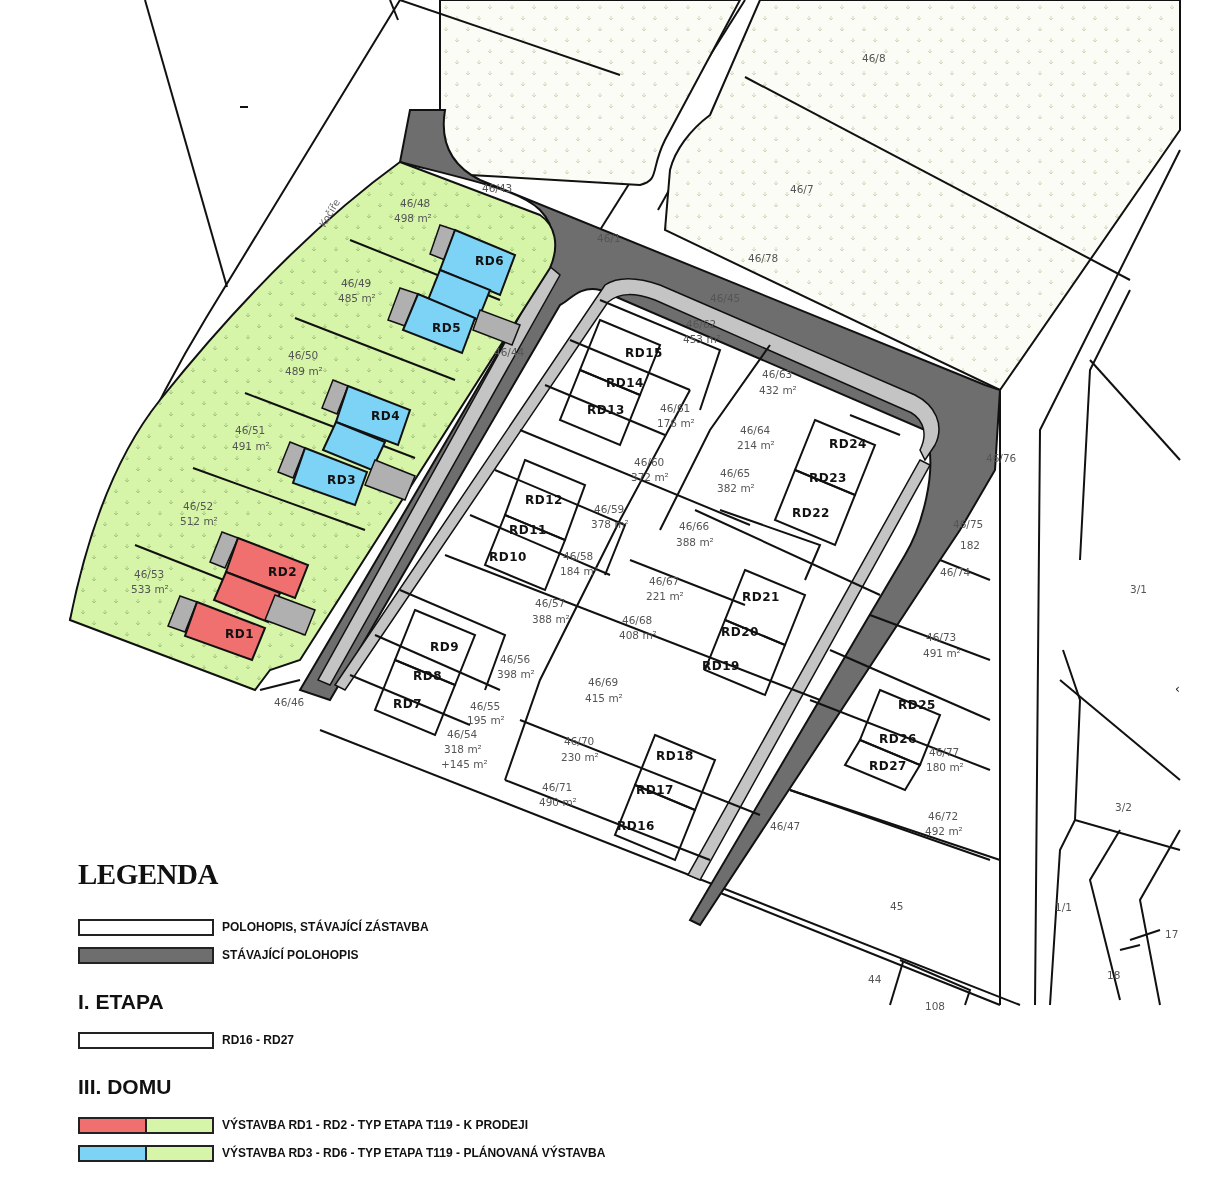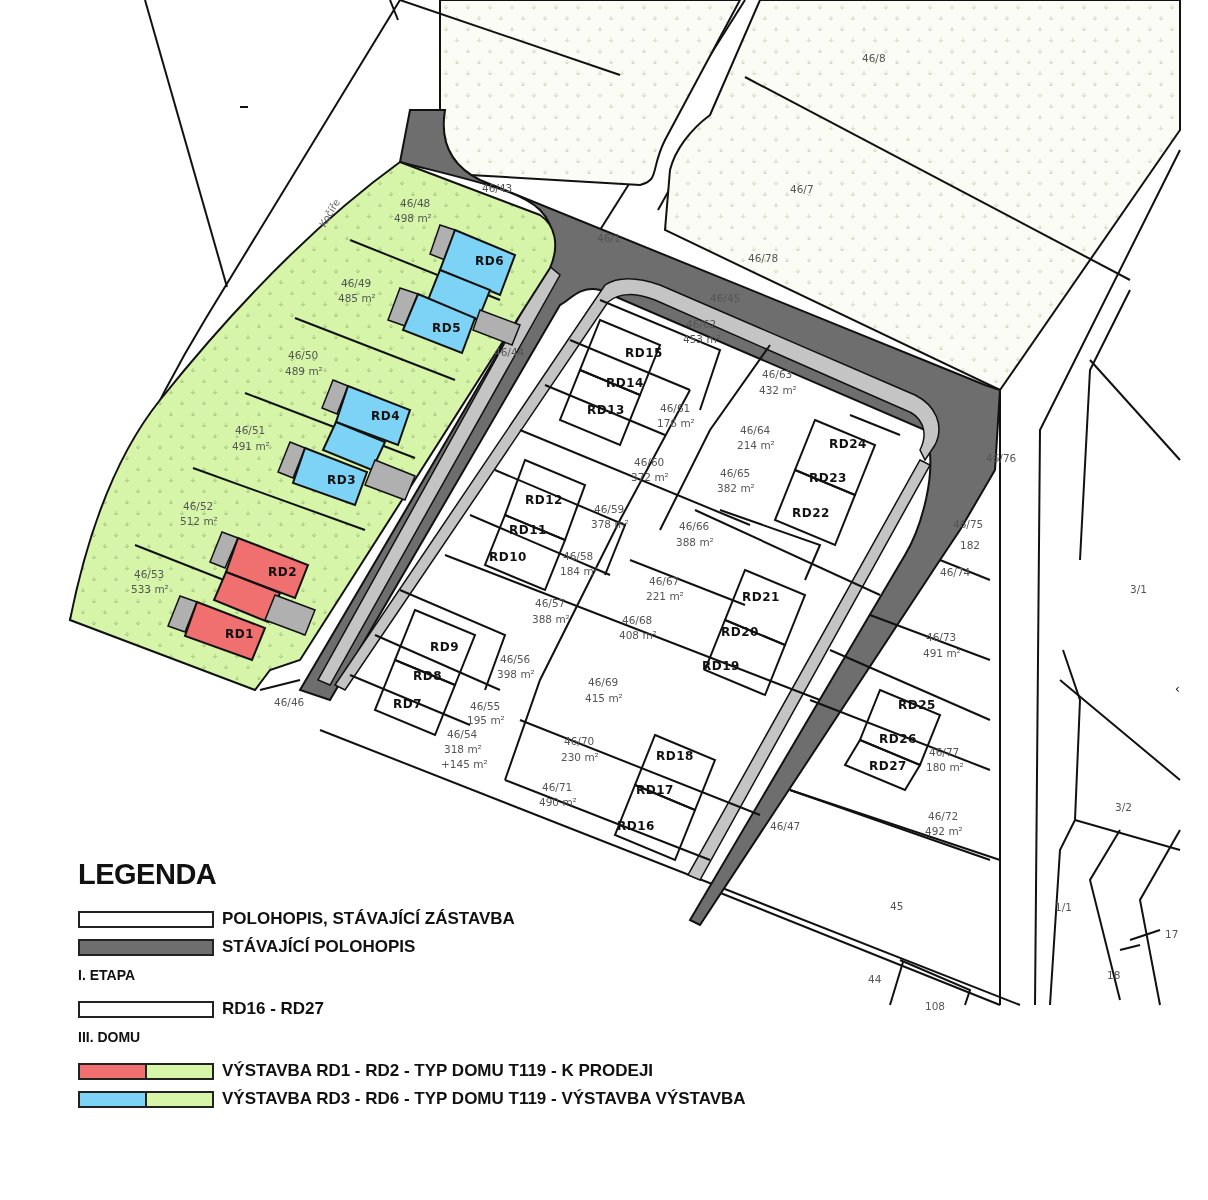--- a/index.html
+++ b/index.html
@@ -10,26 +10,26 @@
   .walk { fill: #c4c4c4; stroke: #111; stroke-width: 1.5; }
   .green { fill: url(#grassGreen); stroke: #111; stroke-width: 2; }
   .field { fill: url(#grassWhite); stroke: #111; stroke-width: 2; }
   .house { stroke: #111; stroke-width: 2; }
   .garage { fill: #b0b0b0; stroke: #111; stroke-width: 1.5; }
   .lbl { font-family: "DejaVu Sans", sans-serif; font-size: 10.5px; fill: #555; }
   .rd { font-family: "DejaVu Sans", sans-serif; font-size: 12px; font-weight: bold; fill: #111; letter-spacing: 0.5px; }
   .street { font-family: "DejaVu Sans", sans-serif; font-size: 10px; fill: #666; }
 
   #legend { position: absolute; left: 78px; top: 858px; width: 700px; }
-  .leg-title { font-family: Liberation Sans, sans-serif; font-weight: bold; font-size: 29px; color: #111; letter-spacing: -0.5px; margin: 0 0 16px 0; }
+  .leg-title { font-family: Liberation Serif, serif; font-weight: bold; font-size: 29px; color: #111; letter-spacing: -0.5px; margin: 0 0 24px 0; }
   .leg-row { display: flex; align-items: center; height: 24px; margin-bottom: 4px; }
   .swatch { width: 136px; height: 17px; border: 2px solid #222; box-sizing: border-box; display: flex; margin-right: 8px; }
   .swatch .half { flex: 1; height: 100%; }
-  .leg-text { font-family: "Liberation Sans", sans-serif; font-weight: bold; font-size: 17px; color: #111; }
-  .stage { font-family: "Liberation Sans", sans-serif; font-weight: bold; font-size: 14px; color: #111; margin: 8px 0 14px 0; }
+  .leg-text { font-family: "Liberation Sans", sans-serif; font-weight: bold; font-size: 12px; color: #111; }
+  .stage { font-family: "Liberation Sans", sans-serif; font-weight: bold; font-size: 21px; color: #111; margin: 23px 0 14px 0; }
 </style>
 </head>
 <body>
 
 <svg id="map" viewBox="0 0 1208 1200" xmlns="http://www.w3.org/2000/svg">
   <defs>
     <pattern id="grassGreen" width="22" height="22" patternUnits="userSpaceOnUse">
       <rect width="22" height="22" fill="#d6f5a8"></rect>
       <path d="M6 5 v4 M4 7 l2 2 l2 -2 M17 16 v4 M15 18 l2 2 l2 -2" stroke="#9bbf7a" stroke-width="0.8" fill="none"></path>
     </pattern>
@@ -285,22 +285,22 @@
     <span class="leg-text">RD16 - RD27</span>
   </div>
 
 
   <div class="stage">III. DOMU</div>
   <div class="leg-row">
     <div class="swatch">
       <div class="half" style="background:#f07070; border-right:2px solid #222;"></div>
       <div class="half" style="background:#d6f5a8;"></div>
     </div>
-    <span class="leg-text">VÝSTAVBA RD1 - RD2 - TYP DOMU T119 - K PRODEJI</span>
+    <span class="leg-text">VÝSTAVBA RD1 - RD2 - TYP ETAPA T119 - K PRODEJI</span>
   </div>
   <div class="leg-row">
     <div class="swatch">
       <div class="half" style="background:#7dd3f5; border-right:2px solid #222;"></div>
       <div class="half" style="background:#d6f5a8;"></div>
     </div>
-    <span class="leg-text">VÝSTAVBA RD3 - RD6 - TYP DOMU T119 - VÝSTAVBA VÝSTAVBA</span>
+    <span class="leg-text">VÝSTAVBA RD3 - RD6 - TYP ETAPA T119 - PLÁNOVANÁ VÝSTAVBA</span>
   </div>
 </div>
 
 </body></html>

